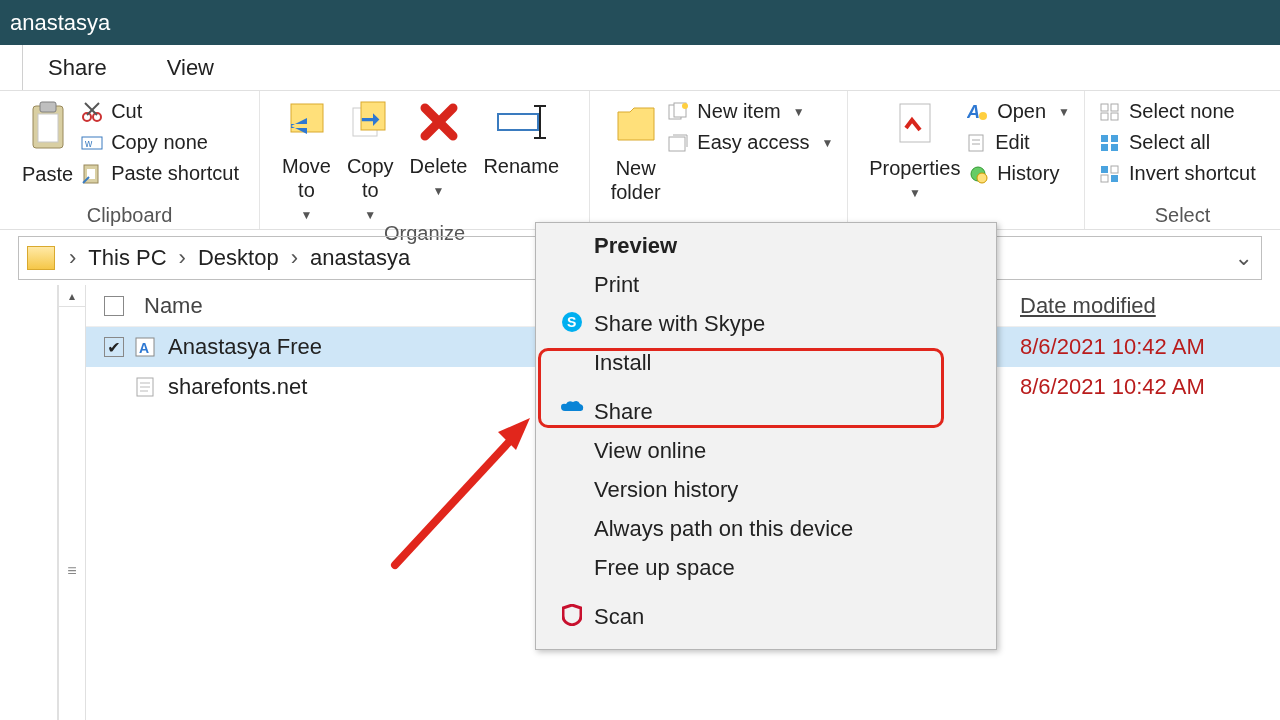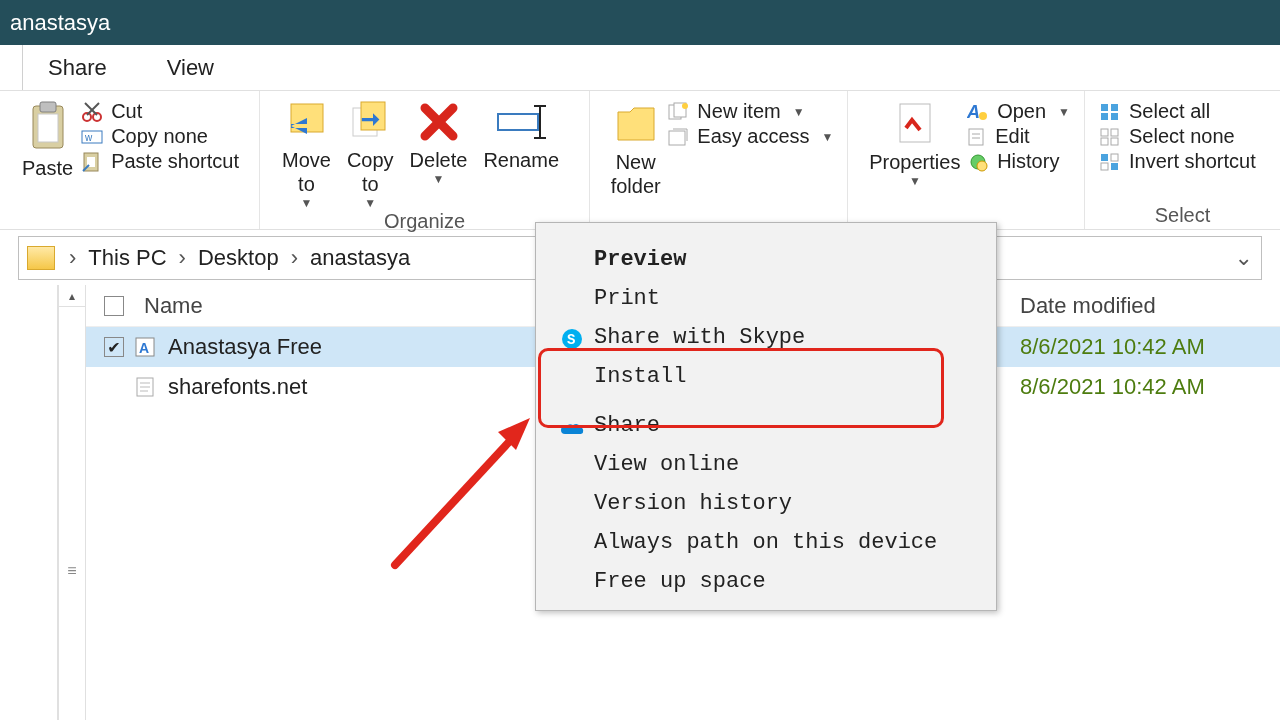--- a/index.html
+++ b/index.html
@@ -7,52 +7,52 @@
   
   .titlebar{height:45px;background:#244e5a;color:#fff;display:flex;align-items:center;padding-left:10px;font-size:22px;}
   
   .tabstrip{height:45px;background:#fff;border-left:1px solid #d0d0d0;margin-left:22px;display:flex;align-items:center;padding-left:25px;gap:60px;font-size:22px;}
   .tab{cursor:default;}
   
   .ribbon{height:140px;background:#fff;border-top:1px solid #e0e0e0;border-bottom:1px solid #e0e0e0;display:flex;}
   .rgroup{border-right:1px solid #e5e5e5;padding:5px 14px 0 14px;display:flex;flex-direction:column;justify-content:space-between;}
   .rgroup .body{flex:1;display:flex;align-items:flex-start;}
   .rgroup .label{text-align:center;font-size:20px;color:#555;padding-bottom:2px;}
-  .bigbtn{display:flex;flex-direction:column;align-items:center;justify-content:flex-start;padding:4px 8px 0 8px;min-width:62px;}
+  .bigbtn{display:flex;flex-direction:column;align-items:center;justify-content:flex-start;padding:4px 8px 0 8px;min-width:62px;gap:6px;}
   .bigbtn .cap{font-size:20px;text-align:center;line-height:24px;margin-top:4px;}
-  .smallcol{display:flex;flex-direction:column;gap:2px;padding-top:4px;}
+  .smallcol{display:flex;flex-direction:column;gap:8px;padding-top:4px;}
   .smallbtn{display:flex;align-items:center;gap:8px;font-size:20px;white-space:nowrap;}
   .ico{display:inline-block;}
   
   .addrwrap{height:55px;display:flex;align-items:center;padding:0 18px 0 18px;}
   .addr{flex:1;height:44px;border:1px solid #bfbfbf;display:flex;align-items:center;padding:0 8px;font-size:22px;}
   .addr .sep{margin:0 12px;color:#555;}
   .addr .fold{width:28px;height:24px;background:linear-gradient(#ffe9a6,#f5c748);border:1px solid #d9a92e;margin-right:2px;}
   .addr .chev{margin-left:auto;color:#555;}
   
   .main{display:flex;height:475px;}
   .nav{width:58px;border-right:1px solid #e0e0e0;position:relative;}
   .scroll{width:28px;border-left:1px solid #e0e0e0;border-right:1px solid #e0e0e0;display:flex;flex-direction:column;align-items:center;}
   .scroll .up{width:100%;height:22px;border-bottom:1px solid #e0e0e0;display:flex;align-items:center;justify-content:center;font-size:12px;color:#555;}
   .scroll .grip{margin-top:255px;color:#888;}
   .list{flex:1;position:relative;}
   .listhdr{height:42px;border-bottom:1px solid #eee;display:flex;align-items:center;font-size:22px;color:#444;padding-left:18px;}
   .hdname{flex:1;display:flex;align-items:center;gap:20px;}
-  .hddate{width:260px;}
+  .hddate{width:260px;text-decoration:underline;}
   .row{height:40px;display:flex;align-items:center;font-size:22px;padding-left:18px;}
   .row.sel{background:#cfe6f7;}
   .row .ck{width:20px;height:20px;border:1px solid #888;margin-right:10px;display:flex;align-items:center;justify-content:center;font-size:16px;}
   .row .ckspace{width:30px;}
   .row .fi{width:22px;height:22px;margin-right:12px;display:inline-block;}
   .row .name{flex:1;}
-  .row .date{width:260px;color:#4d7c0f;}
+  .row .date{width:260px;color:#b91c1c;}
   .chkbox{width:20px;height:20px;border:1px solid #888;}
   
   .ctx{position:absolute;left:535px;top:222px;width:462px;background:#f2f2f2;border:1px solid #b5b5b5;box-shadow:2px 2px 6px rgba(0,0,0,.25);padding:10px 0 6px 0;}
-  .ctx .item{display:flex;align-items:flex-end;height:39px;font-size:22px;padding-left:20px;font-family:Liberation Mono, monospace;}
+  .ctx .item{display:flex;align-items:flex-start;height:39px;font-size:22px;padding-left:20px;}
   .ctx .item.bold{font-weight:700;}
   .ctx .item .mi{width:32px;display:flex;justify-content:center;margin-right:6px;}
   .highlight{position:absolute;border:3px solid #e1261c;border-radius:10px;pointer-events:none;}
   
   .arrow{position:absolute;pointer-events:none;}
   
   svg{display:block;}
 </style>
 </head>
 <body>
@@ -106,20 +106,21 @@
               <svg width="22" height="22">
                 <rect x="3" y="2" width="14" height="18" fill="#d9cfa3" stroke="#98885a"></rect>
                 <rect x="6" y="6" width="8" height="10" fill="#fff"></rect>
                 <path d="M2 20 L8 14" stroke="#3a7bbf" stroke-width="2"></path>
               </svg>
             </span>
           <span>Paste shortcut</span>
         </div>
       </div>
     </div>
+    <div class="label">Clipboard</div>
   </div>
 
   <div class="rgroup" style="min-width:330px">
     <div class="body">
       <div class="bigbtn">
         <span class="ico">
             <svg width="46" height="44">
               <rect x="8" y="4" width="32" height="28" fill="#ffe07a" stroke="#d9a92e"></rect>
               <path d="M4 28 L20 28 L20 22 L4 30 L20 38 L20 32 L4 32 Z" fill="#2e78d2" transform="translate(4,-4)"></path>
             </svg>
@@ -249,38 +250,38 @@
     </div>
     <div class="label">&nbsp;</div>
   </div>
 
   <div class="rgroup" style="min-width:195px;border-right:none">
     <div class="body">
       <div class="smallcol">
         <div class="smallbtn">
           <span class="ico">
               <svg width="22" height="20">
+                <rect x="2" y="2" width="7" height="7" fill="none" stroke="#aaa"></rect>
+                <rect x="12" y="2" width="7" height="7" fill="none" stroke="#aaa"></rect>
+                <rect x="2" y="11" width="7" height="7" fill="none" stroke="#aaa"></rect>
+                <rect x="12" y="11" width="7" height="7" fill="none" stroke="#aaa"></rect>
+              </svg>
+            </span>
+          <span>Select none</span>
+        </div>
+        <div class="smallbtn">
+          <span class="ico">
+              <svg width="22" height="20">
                 <rect x="2" y="2" width="7" height="7" fill="#4aa3df"></rect>
                 <rect x="12" y="2" width="7" height="7" fill="#4aa3df"></rect>
                 <rect x="2" y="11" width="7" height="7" fill="#4aa3df"></rect>
                 <rect x="12" y="11" width="7" height="7" fill="#4aa3df"></rect>
               </svg>
             </span>
           <span>Select all</span>
-        </div>
-        <div class="smallbtn">
-          <span class="ico">
-              <svg width="22" height="20">
-                <rect x="2" y="2" width="7" height="7" fill="none" stroke="#aaa"></rect>
-                <rect x="12" y="2" width="7" height="7" fill="none" stroke="#aaa"></rect>
-                <rect x="2" y="11" width="7" height="7" fill="none" stroke="#aaa"></rect>
-                <rect x="12" y="11" width="7" height="7" fill="none" stroke="#aaa"></rect>
-              </svg>
-            </span>
-          <span>Select none</span>
         </div>
         <div class="smallbtn">
           <span class="ico">
               <svg width="22" height="20">
                 <rect x="2" y="2" width="7" height="7" fill="#4aa3df"></rect>
                 <rect x="12" y="2" width="7" height="7" fill="none" stroke="#aaa"></rect>
                 <rect x="2" y="11" width="7" height="7" fill="none" stroke="#aaa"></rect>
                 <rect x="12" y="11" width="7" height="7" fill="#4aa3df"></rect>
               </svg>
             </span>
@@ -391,20 +392,28 @@
     </div>
   <div class="item">
       <span class="mi"></span>
       <span>Always path on this device</span>
     </div>
   <div class="item">
       <span class="mi"></span>
       <span>Free up space</span>
     </div>
   <div style="height:10px"></div>
+  <div class="item">
+    <span class="mi">
+        <svg width="20" height="22">
+          <path d="M10 1 L19 4 L19 12 Q19 19 10 21 Q1 19 1 12 L1 4 Z" fill="none" stroke="#c8102e" stroke-width="3"></path>
+        </svg>
+      </span>
+    <span>Scan</span>
+  </div>
 </div>
 
 <div class="highlight" style="left:538px;top:348px;width:406px;height:80px"></div>
 
 <svg class="arrow" style="left:380px;top:400px" width="170" height="180">
   <line x1="15" y1="165" x2="140" y2="30" stroke="#e1261c" stroke-width="8" stroke-linecap="round"></line>
   <polygon points="150,18 118,32 136,50" fill="#e1261c"></polygon>
 </svg>
 
 </body></html>

